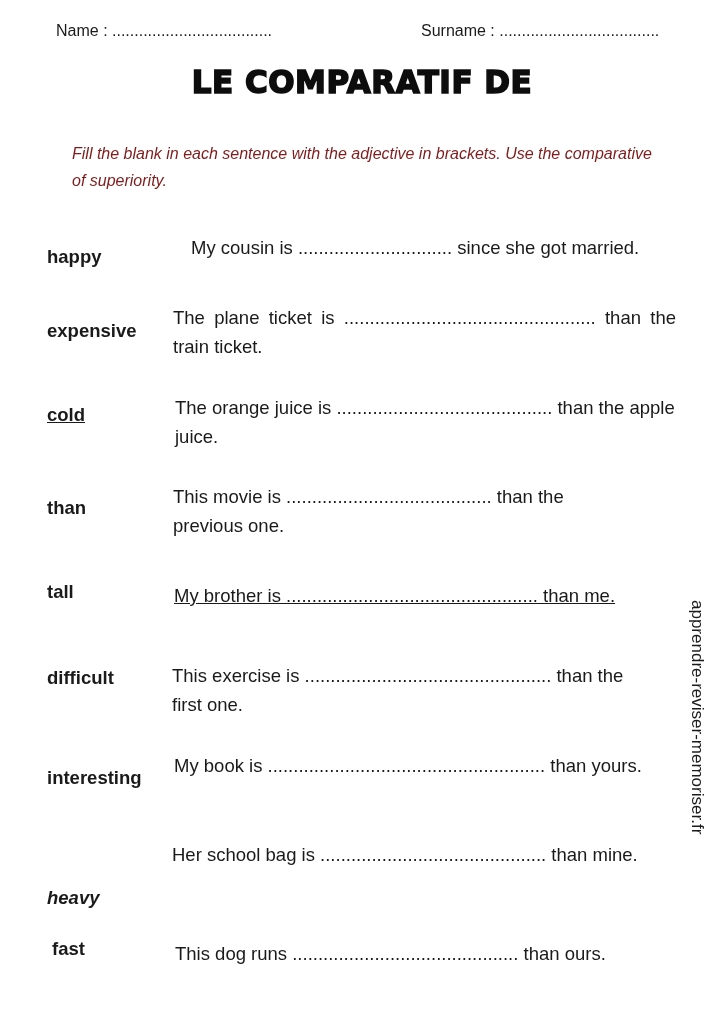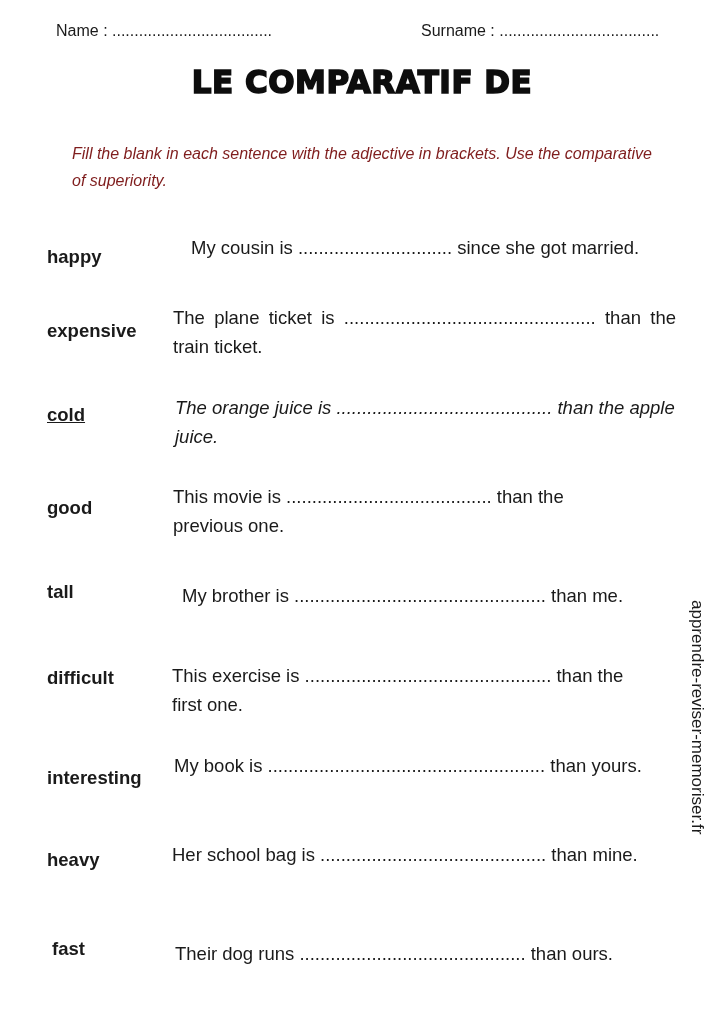--- a/index.html
+++ b/index.html
@@ -57,48 +57,48 @@
       <div class="sentence" style="top:233px; left:191px; width:510px;">My cousin is .............................. since she got married.</div>
     </div>
 
     <div class="row">
       <div class="adj" style="top:320px;">expensive</div>
       <div class="sentence" style="top:303px; left:173px; width:503px; text-align:justify;">The plane ticket is ................................................. than the train ticket.</div>
     </div>
 
     <div class="row">
       <div class="adj" style="top:404px;text-decoration:underline;">cold</div>
-      <div class="sentence" style="top:393px; left:175px; width:505px;font-style:italic;">The orange juice is .......................................... than the apple juice.</div>
+      <div class="sentence" style="top:393px; left:175px; width:505px;">The orange juice is .......................................... than the apple juice.</div>
     </div>
 
     <div class="row">
-      <div class="adj" style="top:497px;">good</div>
+      <div class="adj" style="top:497px;">than</div>
       <div class="sentence" style="top:482px; left:173px; width:445px;">This movie is ........................................ than the previous one.</div>
     </div>
 
     <div class="row">
       <div class="adj" style="top:581px;">tall</div>
-      <div class="sentence" style="top:581px; left:182px; width:510px;">My brother is ................................................. than me.</div>
+      <div class="sentence" style="top:581px; left:174px; width:510px;text-decoration:underline;">My brother is ................................................. than me.</div>
     </div>
 
     <div class="row">
       <div class="adj" style="top:667px;">difficult</div>
       <div class="sentence" style="top:661px; left:172px; width:480px;">This exercise is ................................................ than the first one.</div>
     </div>
 
     <div class="row">
       <div class="adj" style="top:767px;text-align:center;">interesting</div>
       <div class="sentence" style="top:751px; left:174px; width:480px;">My book is ...................................................... than yours.</div>
     </div>
 
     <div class="row">
-      <div class="adj" style="top:849px;">heavy</div>
+      <div class="adj" style="top:887px;font-style:italic;">heavy</div>
       <div class="sentence" style="top:840px; left:172px; width:480px;">Her school bag is ............................................ than mine.</div>
     </div>
 
     <div class="row">
       <div class="adj" style="top:938px; left:52px;">fast</div>
-      <div class="sentence" style="top:939px; left:175px; width:510px;">Their dog runs ............................................ than ours.</div>
+      <div class="sentence" style="top:939px; left:175px; width:510px;">This dog runs ............................................ than ours.</div>
     </div>
   </div>
 
   <div class="side-url">apprendre-reviser-memoriser.fr</div>
 </div>
 
 </body></html>

